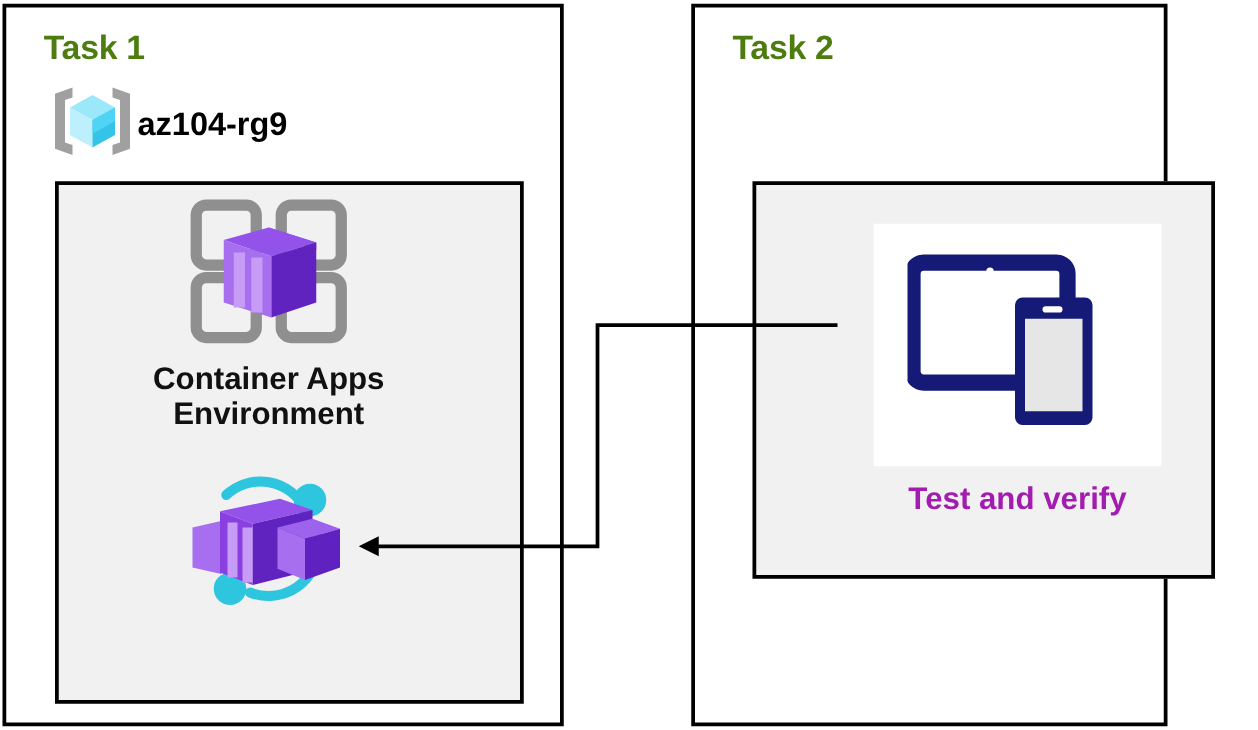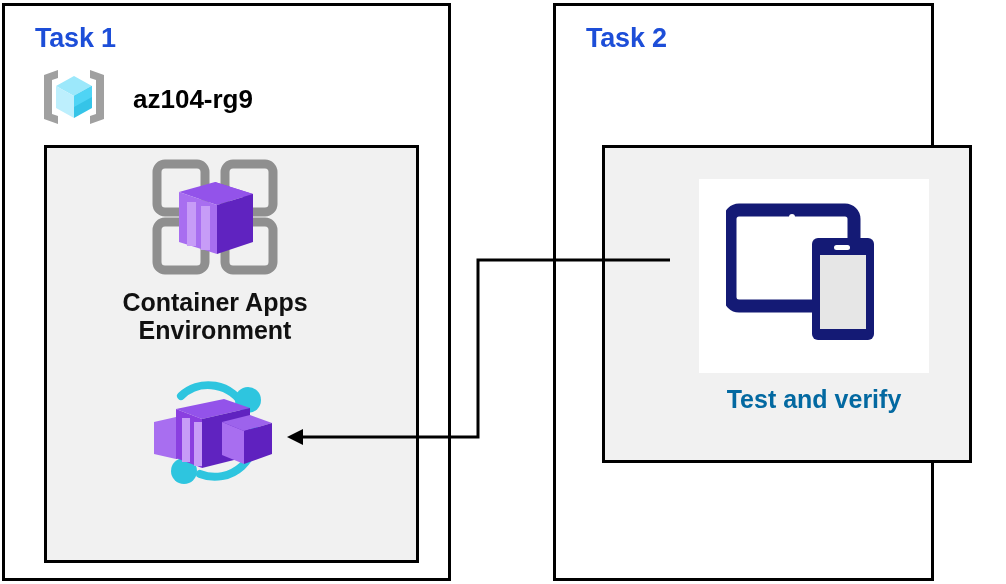--- a/index.html
+++ b/index.html
@@ -25,21 +25,21 @@
     border: 3px solid #000000;
     box-sizing: border-box;
   }
   #task1-panel { left: 2px;   top: 3px; width: 449px; height: 578px; }
   #task2-panel { left: 553px; top: 3px; width: 381px; height: 578px; }
 
   .task-title {
     position: absolute;
     font-size: 27px;
     font-weight: bold;
-    color: #1d4ed8;
+    color: #4d7c0f;
     letter-spacing: -0.2px;
     white-space: nowrap;
   }
   #task1-title { left: 30px; top: 17px; }
   #task2-title { left: 30px; top: 17px; }
 
   
   .group-box {
     position: absolute;
     background: #f1f1f1;
@@ -48,21 +48,21 @@
   }
   #task1-group { left: 39px; top: 139px; width: 375px; height: 418px; }
   #task2-group { left: 46px; top: 139px; width: 370px; height: 318px; }
 
   
   #rg-row {
     position: absolute;
     left: 33px; top: 60px;
     display: flex;
     align-items: center;
-    gap: 23px;
+    gap: 0;
   }
   #rg-label {
     font-size: 26px;
     font-weight: bold;
     color: #000000;
     white-space: nowrap;
   }
 
   
   .res-item {
@@ -89,21 +89,21 @@
     width: 230px;
     height: 194px;
     background: #ffffff;
     display: flex;
     align-items: center;
     justify-content: center;
   }
   #tv-label {
     font-size: 25px;
     font-weight: bold;
-    color: #0369a1;
+    color: #a21caf;
     text-align: center;
     margin-top: 12px;
     white-space: nowrap;
   }
 
   
   #connector {
     position: absolute;
     left: 0; top: 0;
     width: 1006px; height: 584px;

